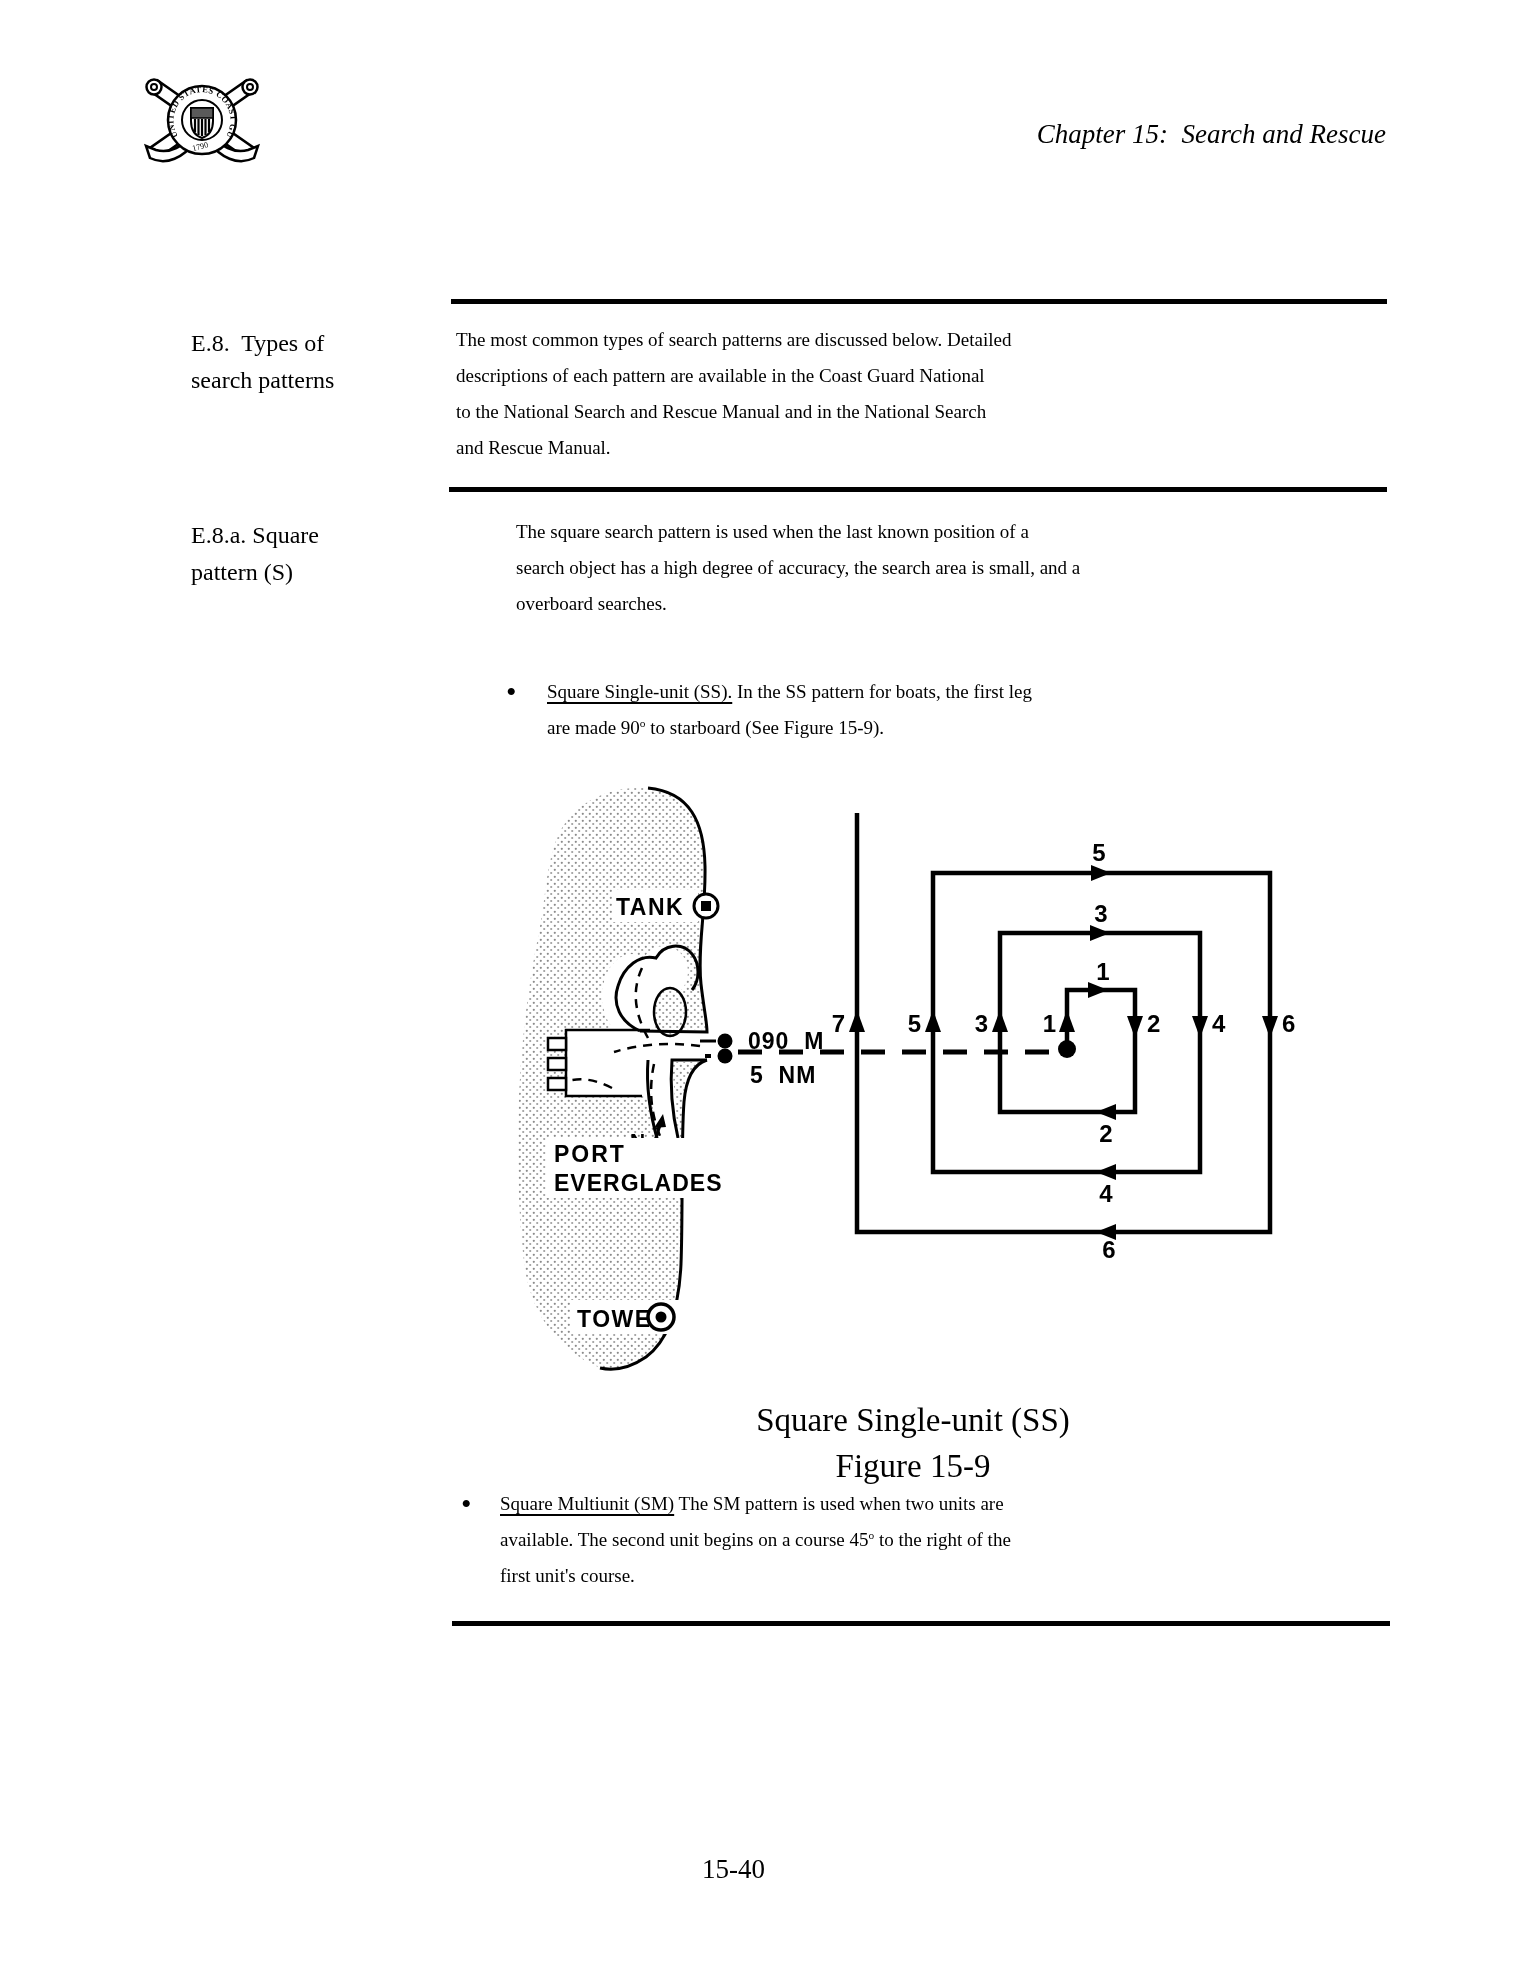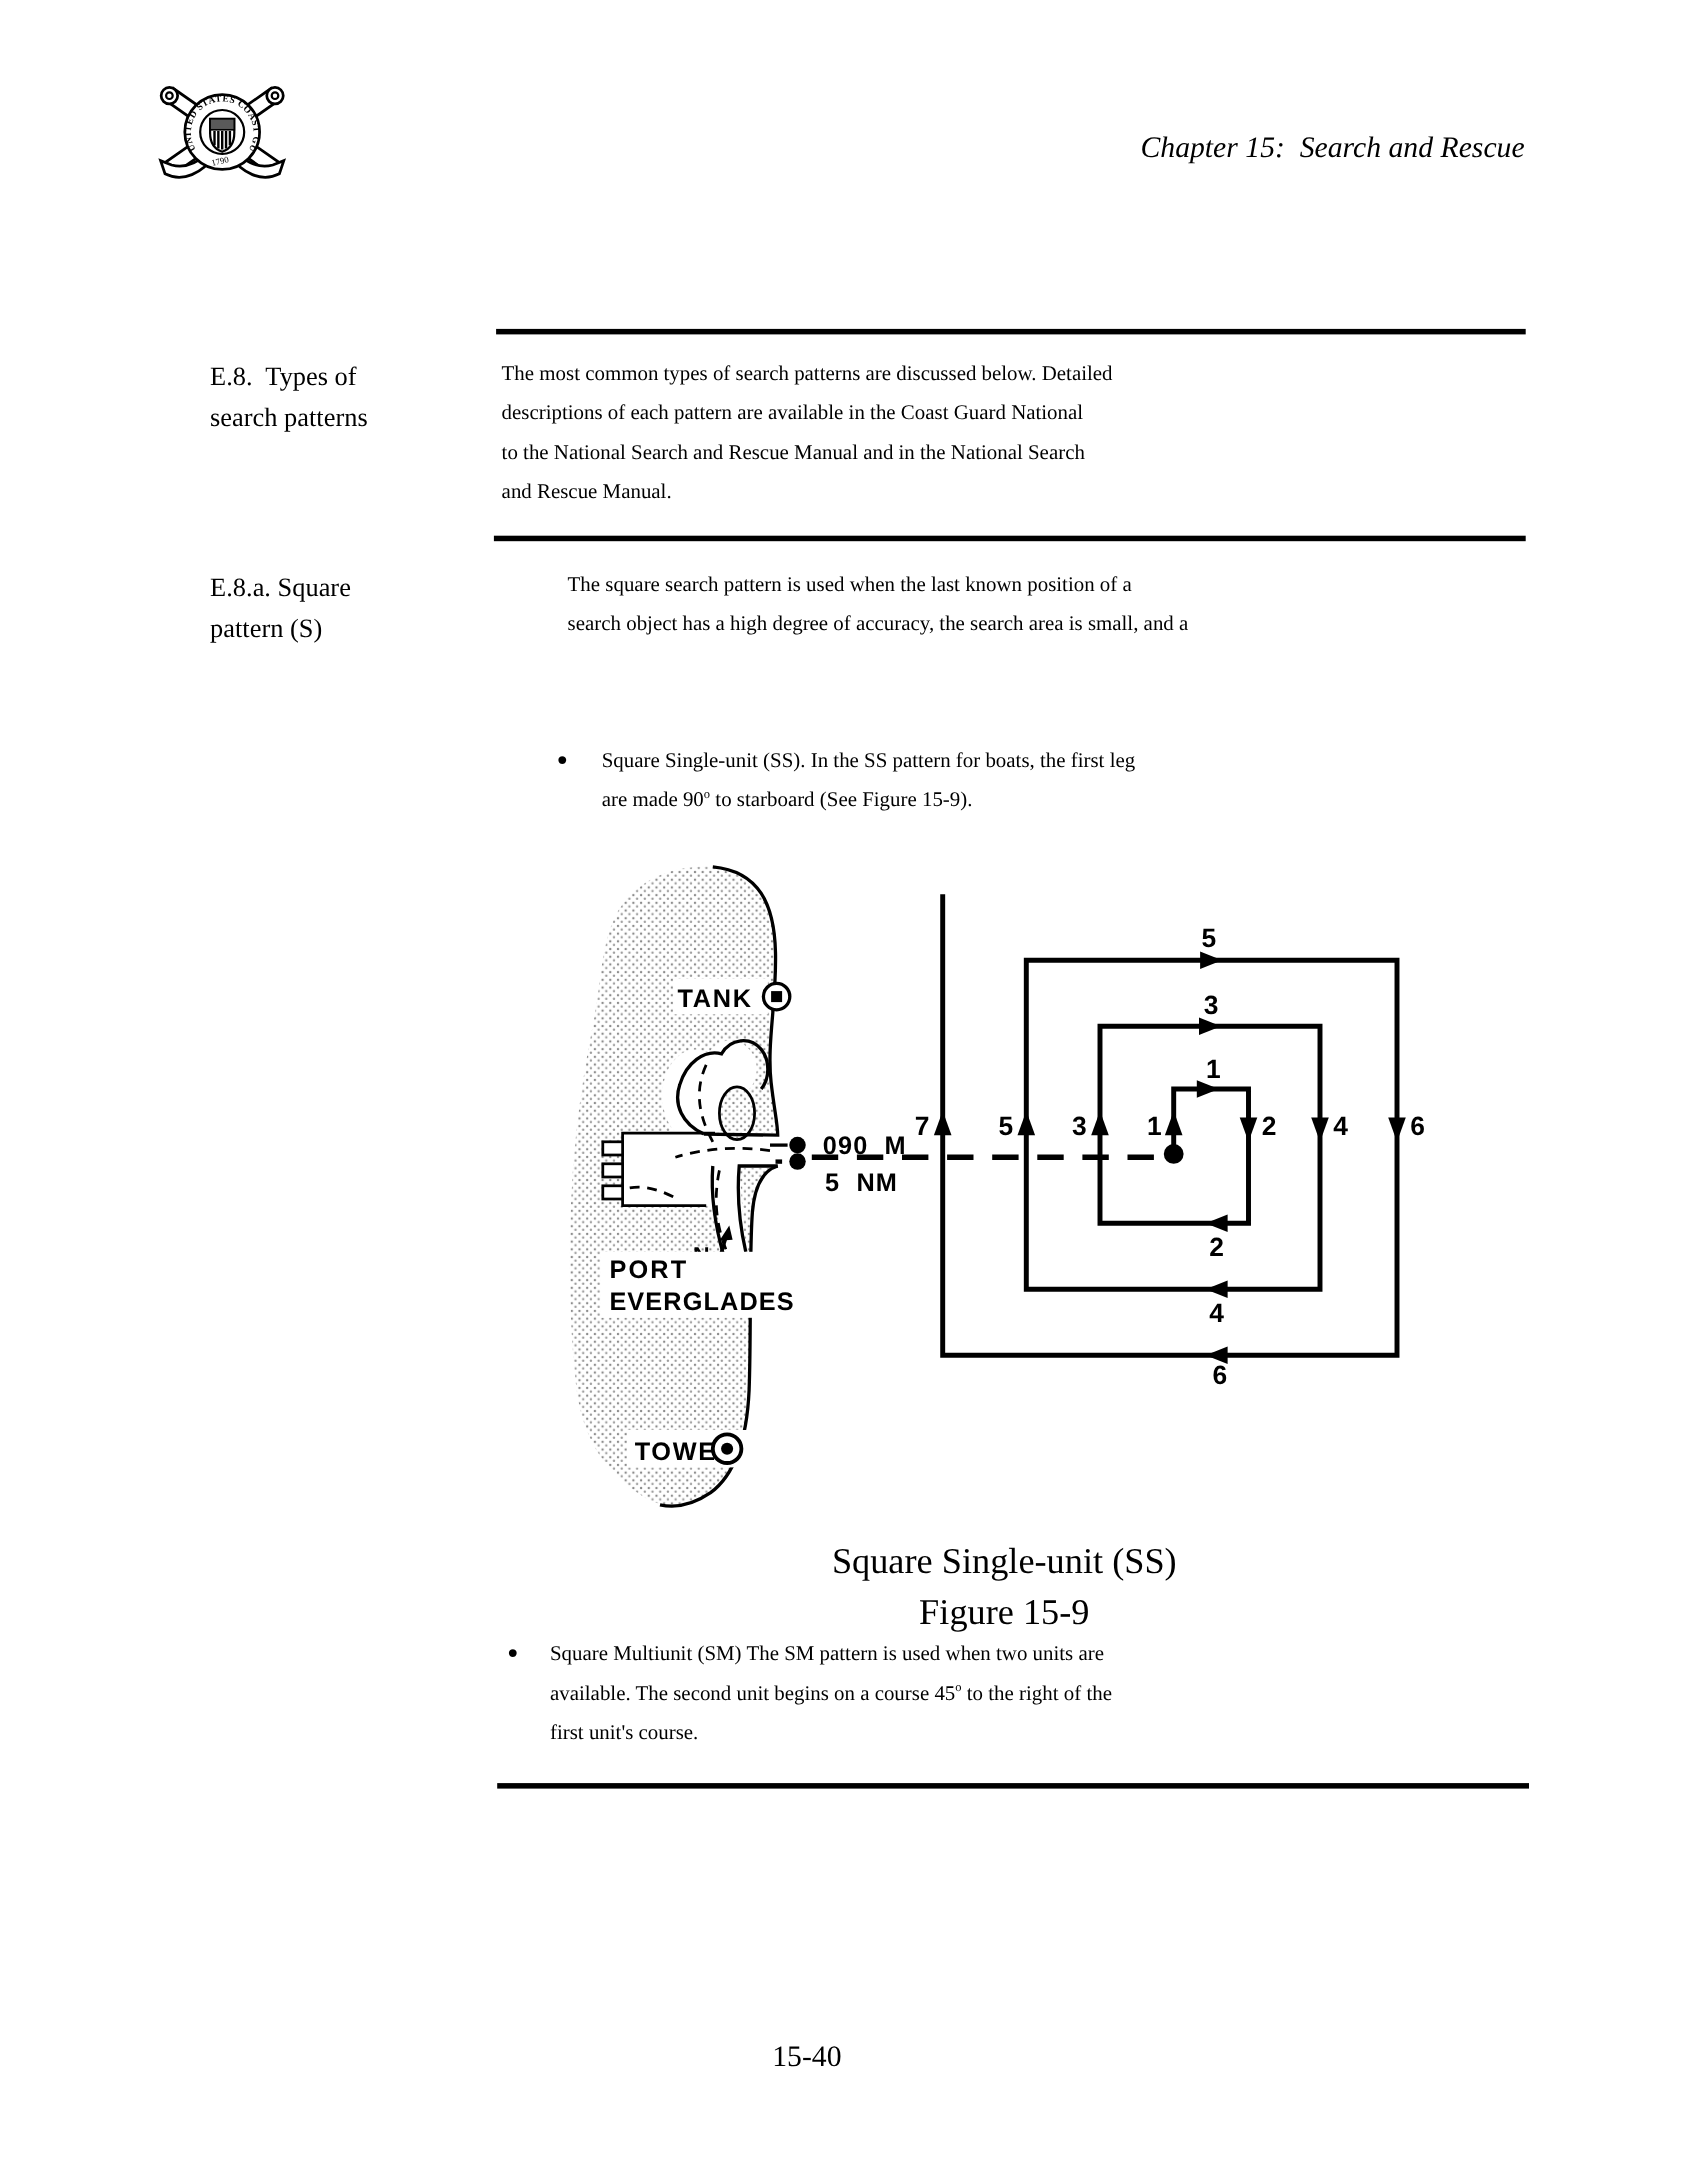--- a/index.html
+++ b/index.html
@@ -4,21 +4,21 @@
 <style>
   html,body{margin:0;padding:0;background:#e8e8e8;}
   #page{position:relative;width:1530px;height:1980px;background:#ffffff;
         font-family:"Liberation Serif",serif;color:#000;overflow:hidden;}
   .abs{position:absolute;}
   .pre{white-space:pre;}
   .rule{position:absolute;height:5px;background:#000;}
   .label-line{font-size:24px;line-height:37px;white-space:pre;}
   .body-line{font-size:19px;line-height:36px;white-space:pre;}
   .bullet-marker{font-size:30px;line-height:36px;}
-  .lead-u{text-decoration-thickness:2px;text-underline-offset:4px;}
+  .lead-u{text-decoration:underline;text-decoration-thickness:2px;text-underline-offset:4px;}
   sup{font-size:0.6em;line-height:0;vertical-align:super;}
   .caption{font-size:33px;text-align:center;width:600px;}
   .header-line{font-size:27px;text-align:right;width:500px;font-style:italic;}
   .page-num{font-size:27px;}
   .map-label{font-family:"Liberation Sans",sans-serif;font-weight:bold;fill:#000;}
 </style>
 </head>
 <body>
 
 <div id="page">
@@ -79,20 +79,21 @@
     <div class="body-line">and Rescue Manual.</div>
   </div>
 
   <div class="abs" style="left:191px;top:517px;">
     <div class="label-line">E.8.a. Square</div>
     <div class="label-line">pattern (S)</div>
   </div>
   <div class="abs" style="left:480px;top:514px;margin-left:36px;">
     <div class="body-line">The square search pattern is used when the last known position of a</div>
     <div class="body-line">search object has a high degree of accuracy, the search area is small, and a</div>
+    <div class="body-line">overboard searches.</div>
   </div>
 
   <div class="abs bullet-marker" style="left:506px;top:674px;">•</div>
   <div class="abs" style="left:547px;top:674px;">
     <div class="body-line"><span class="lead-u">Square Single-unit (SS).</span><span> In the SS pattern for boats, the first leg</span></div>
     <div class="body-line"><span>are made 90</span><sup>o</sup><span> to starboard (See Figure 15-9).</span></div>
   </div>
 
   <svg class="abs" style="left:420px;top:772px;" width="890" height="612" viewBox="420 772 890 612">
     <defs>

